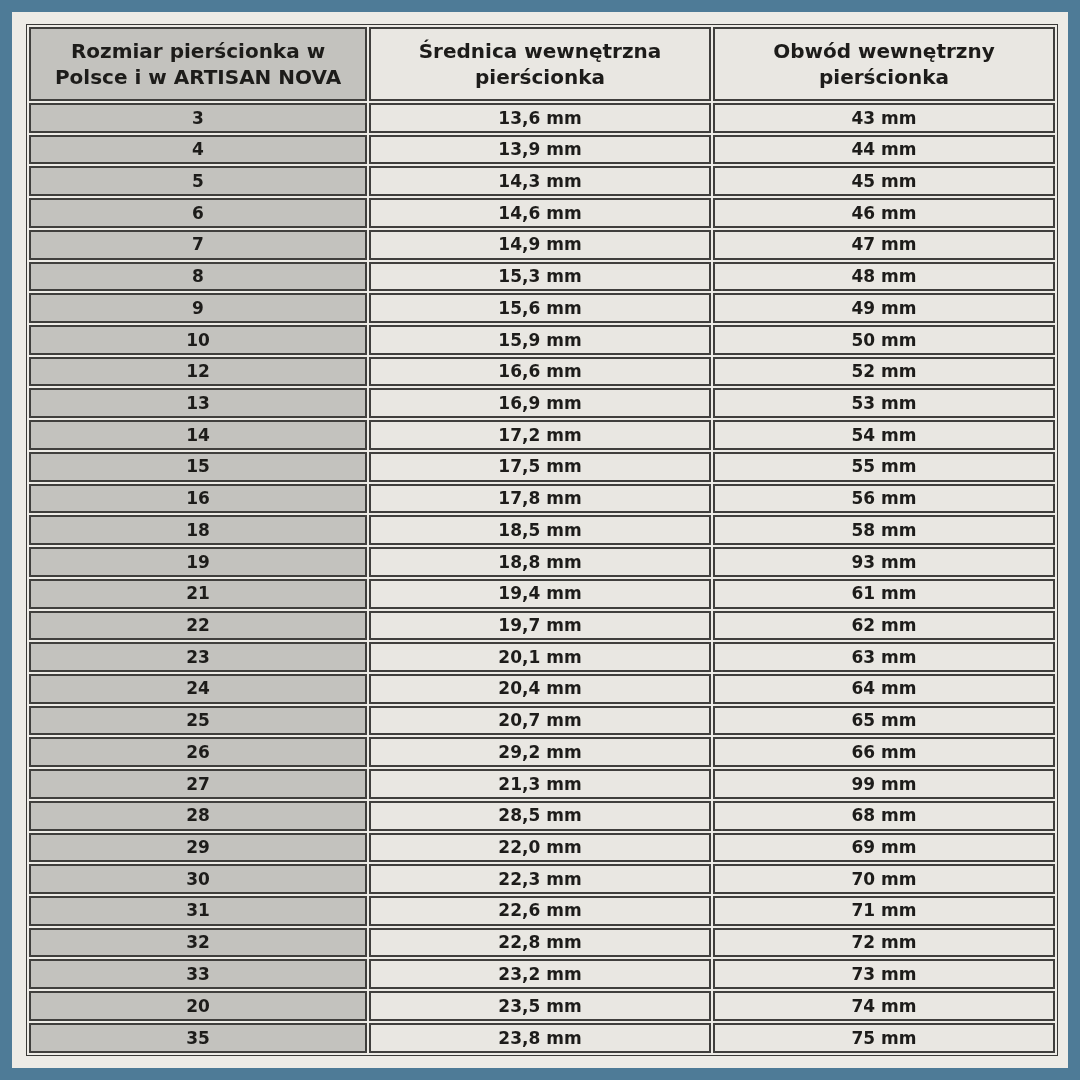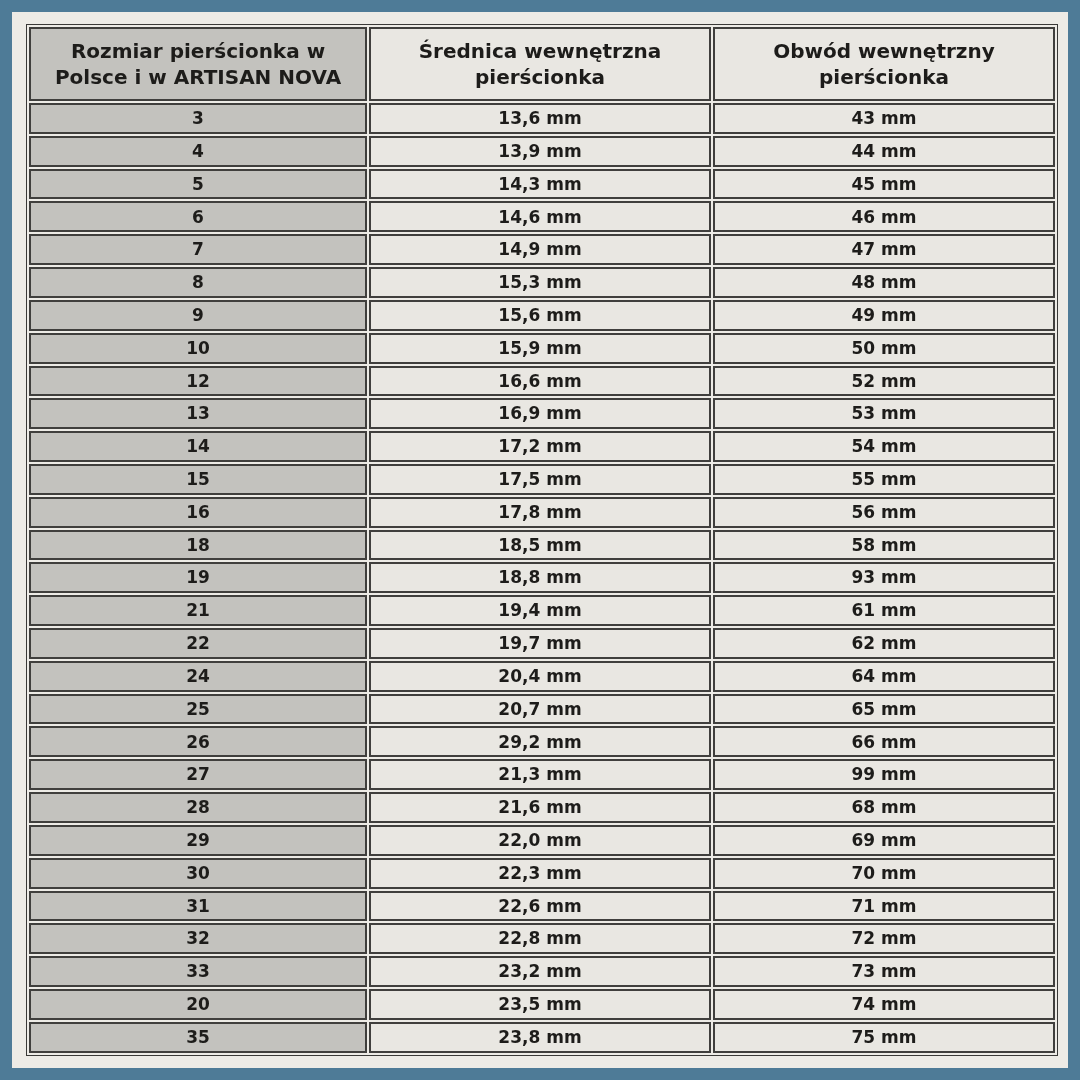--- a/index.html
+++ b/index.html
@@ -156,20 +156,25 @@
           <td class="col-dark">21</td>
           <td class="col-light">19,4 mm</td>
           <td class="col-light">61 mm</td>
         </tr>
         <tr>
           <td class="col-dark">22</td>
           <td class="col-light">19,7 mm</td>
           <td class="col-light">62 mm</td>
         </tr>
         <tr>
+          <td class="col-dark">23</td>
+          <td class="col-light">20,1 mm</td>
+          <td class="col-light">63 mm</td>
+        </tr>
+        <tr>
           <td class="col-dark">24</td>
           <td class="col-light">20,4 mm</td>
           <td class="col-light">64 mm</td>
         </tr>
         <tr>
           <td class="col-dark">25</td>
           <td class="col-light">20,7 mm</td>
           <td class="col-light">65 mm</td>
         </tr>
         <tr>
@@ -177,21 +182,21 @@
           <td class="col-light">29,2 mm</td>
           <td class="col-light">66 mm</td>
         </tr>
         <tr>
           <td class="col-dark">27</td>
           <td class="col-light">21,3 mm</td>
           <td class="col-light">99 mm</td>
         </tr>
         <tr>
           <td class="col-dark">28</td>
-          <td class="col-light">21,6 mm</td>
+          <td class="col-light">28,5 mm</td>
           <td class="col-light">68 mm</td>
         </tr>
         <tr>
           <td class="col-dark">29</td>
           <td class="col-light">22,0 mm</td>
           <td class="col-light">69 mm</td>
         </tr>
         <tr>
           <td class="col-dark">30</td>
           <td class="col-light">22,3 mm</td>

